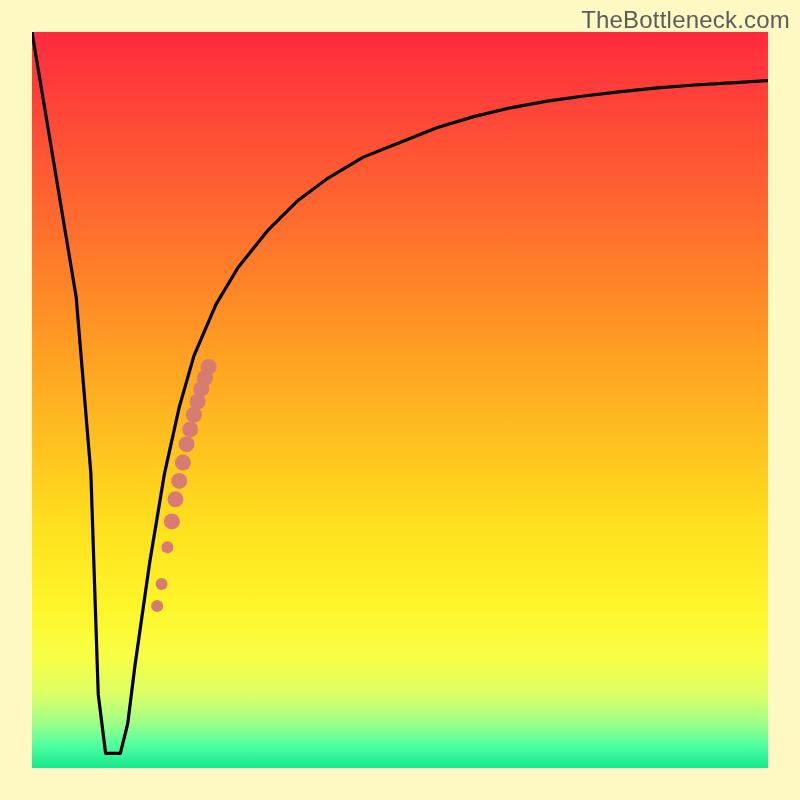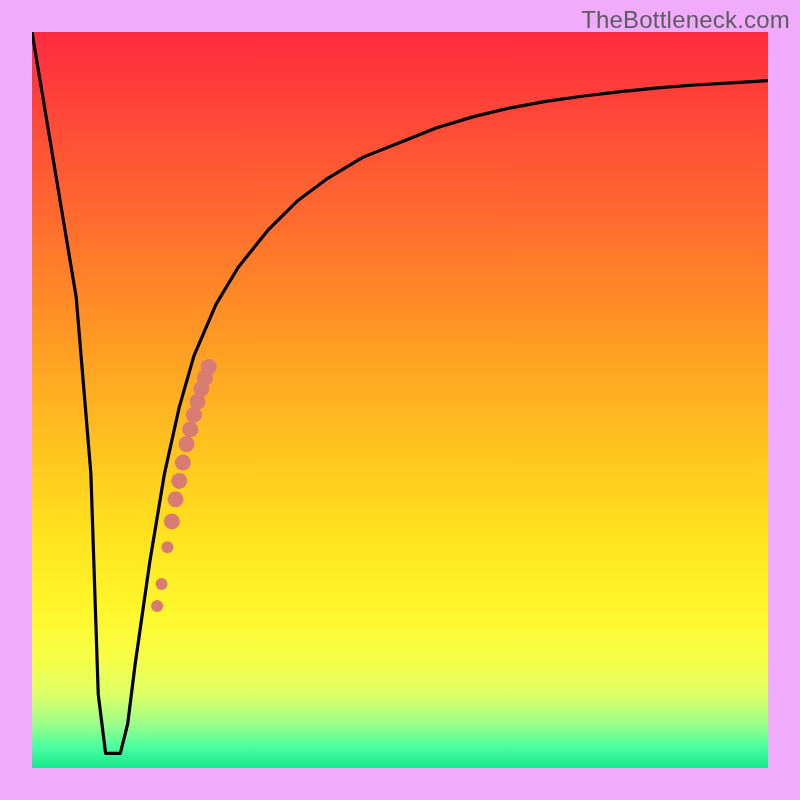--- a/index.html
+++ b/index.html
@@ -8,21 +8,21 @@
     width: 800px;
     height: 800px;
     overflow: hidden;
     background: #000;
     font-family: Arial, Helvetica, sans-serif;
   }
   .frame {
     position: relative;
     width: 800px;
     height: 800px;
-    background: #f0abfc;
+    background: #fef9c3;
   }
   .plot-area {
     position: absolute;
     left: 32px;
     top: 32px;
     width: 736px;
     height: 736px;
     overflow: hidden;
   }
   .gradient {

